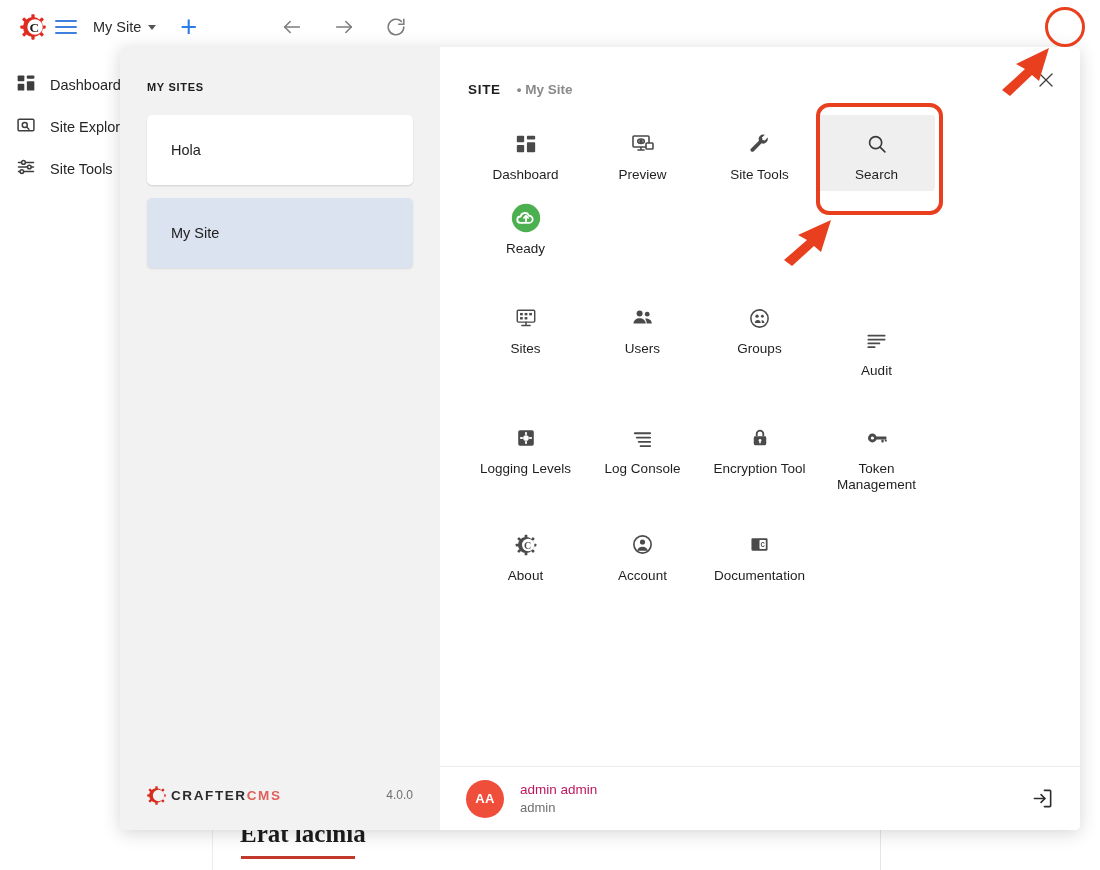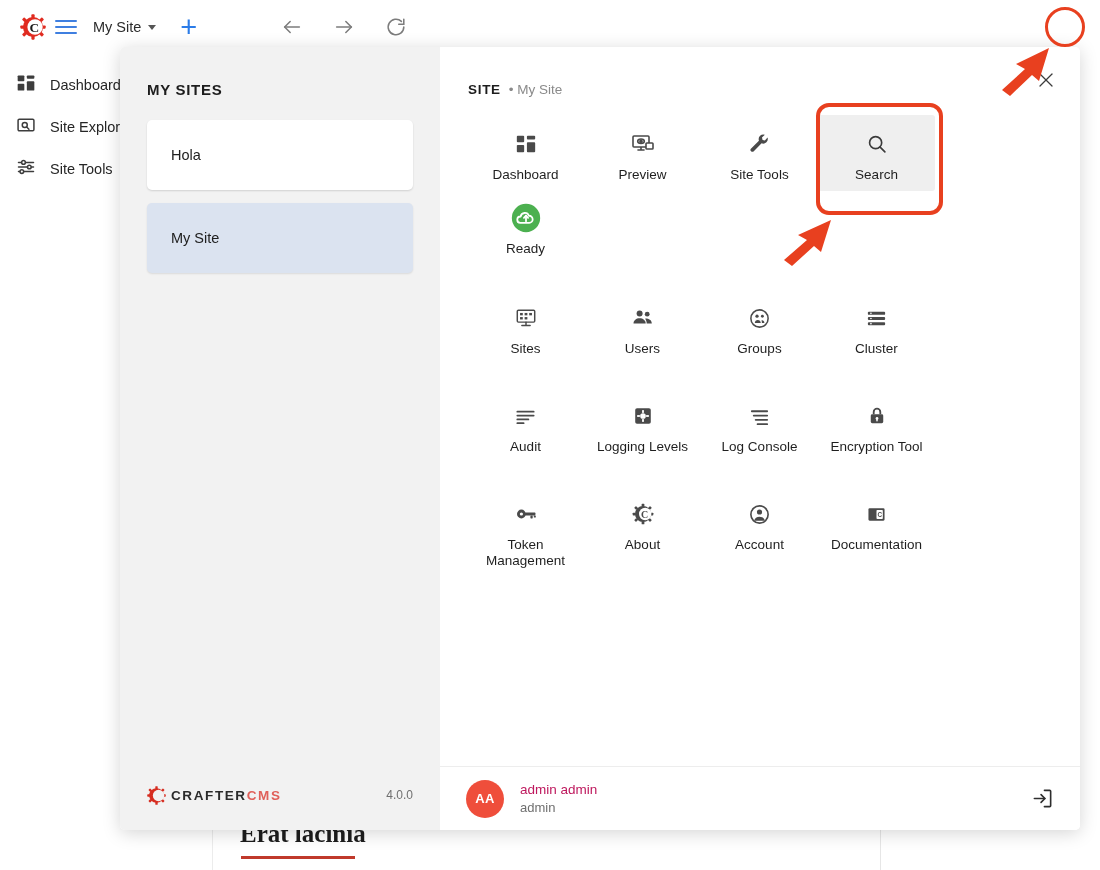--- a/index.html
+++ b/index.html
@@ -93,21 +93,21 @@
   
   .overlay-shadow {
     position:absolute; left:120px; top:47px; width:960px; height:783px;
     border-radius:5px; box-shadow:0 3px 18px rgba(0,0,0,.17); z-index:9;
   }
   .sites-panel {
     position:absolute; left:120px; top:47px; width:320px; height:783px;
     background:#f2f2f2; border-radius:5px 0 0 5px; z-index:10;
     display:flex; flex-direction:column;
   }
-  .sites-title { margin:34px 0 0 27px; font-size:15px; font-weight:700;
+  .sites-title { margin:34px 0 0 27px; font-size:11px; font-weight:700;
     letter-spacing:.7px; color:#1d1d1d; }
   .sites-list { margin-top:22px; padding:0 27px; flex:1; }
   .site-card {
     height:70px; background:#ffffff; border-radius:5px; display:flex; align-items:center;
     padding-left:24px; font-size:14.5px; color:#202020; margin-bottom:13px;
     box-shadow:0 1px 2px rgba(0,0,0,.14); cursor:pointer;
   }
   .site-card.selected { background:#dbe3f0; box-shadow:0 1px 2px rgba(0,0,0,.10); }
   .sites-footer { height:70px; display:flex; align-items:center;
     padding:0 27px; justify-content:space-between; }
@@ -118,21 +118,21 @@
 
   .apps-panel {
     position:absolute; left:440px; top:47px; width:640px; height:783px;
     background:#ffffff; border-radius:0 5px 5px 0; z-index:10; overflow:hidden;
   }
   .close-x { position:absolute; right:22px; top:21px; width:24px;height:24px;
      display:flex;align-items:center;justify-content:center;cursor:pointer; }
 
   .sec-head { font-size:13.5px; font-weight:700; letter-spacing:.7px;
      color:#1d1d1d; margin-left:28px; }
-  .sec-head .sub { font-weight:400; color:#8a8a8a; letter-spacing:0; margin-left:8px; }
+  .sec-head .sub { font-weight:700; color:#8a8a8a; letter-spacing:0; margin-left:16px; }
 
   .tile-grid { display:grid; grid-template-columns:repeat(4,117px);
      margin-left:27px; margin-top:6px; }
   .tile {
      width:117px; min-height:76px; display:flex; flex-direction:column;
      align-items:center; justify-content:flex-start; padding-top:14px;
      cursor:pointer; border-radius:3px; position:relative;
   }
   .tile .ticon { height:30px; display:flex; align-items:center; justify-content:center; }
   .tile .tlabel { margin-top:8px; font-size:13.5px; color:#1f1f1f;
@@ -487,33 +487,20 @@
             <circle cx="12" cy="12" r="9"></circle>
             <circle cx="9.4" cy="9.6" r="1.7" fill="#4a4a4a" stroke="none"></circle>
             <circle cx="15" cy="9.6" r="1.5" fill="#4a4a4a" stroke="none"></circle>
             <path d="M7.1 16.6c0-2 1.4-3.1 3.1-3.1s3.1 1.1 3.1 3.1z" fill="#4a4a4a" stroke="none"></path>
             <path d="M14.1 13.8c1.7 0 3 1 3 2.8h-2.6c0-1.1-.2-2.1-.4-2.8z" fill="#4a4a4a" stroke="none"></path>
           </svg>
         </span>
         <span class="tlabel">Groups</span>
       </div>
 
-      <div class="tile">
-        <span class="ticon">
-          <svg width="23" height="23" viewBox="0 0 24 24" fill="#4a4a4a">
-            <rect x="3" y="5" width="18" height="3.2" rx="1"></rect>
-              <circle cx="6.2" cy="6.6" r="0.85" fill="#fff"></circle>
-            <rect x="3" y="10.4" width="18" height="3.2" rx="1"></rect>
-              <circle cx="6.2" cy="12" r="0.85" fill="#fff"></circle>
-            <rect x="3" y="15.8" width="18" height="3.2" rx="1"></rect>
-              <circle cx="6.2" cy="17.4" r="0.85" fill="#fff"></circle>
-          </svg>
-        </span>
-        <span class="tlabel">Cluster</span>
-      </div>
 
       <div class="tile" style="margin-top:22px;">
         <span class="ticon">
           <svg width="23" height="23" viewBox="0 0 24 24" stroke="#4a4a4a" stroke-width="1.9" stroke-linecap="round">
             <line x1="3.5" y1="7" x2="20.5" y2="7"></line>
               <line x1="3.5" y1="11" x2="20.5" y2="11"></line>
             <line x1="3.5" y1="15" x2="15" y2="15"></line>
               <line x1="3.5" y1="19" x2="10" y2="19"></line>
           </svg>
         </span>

